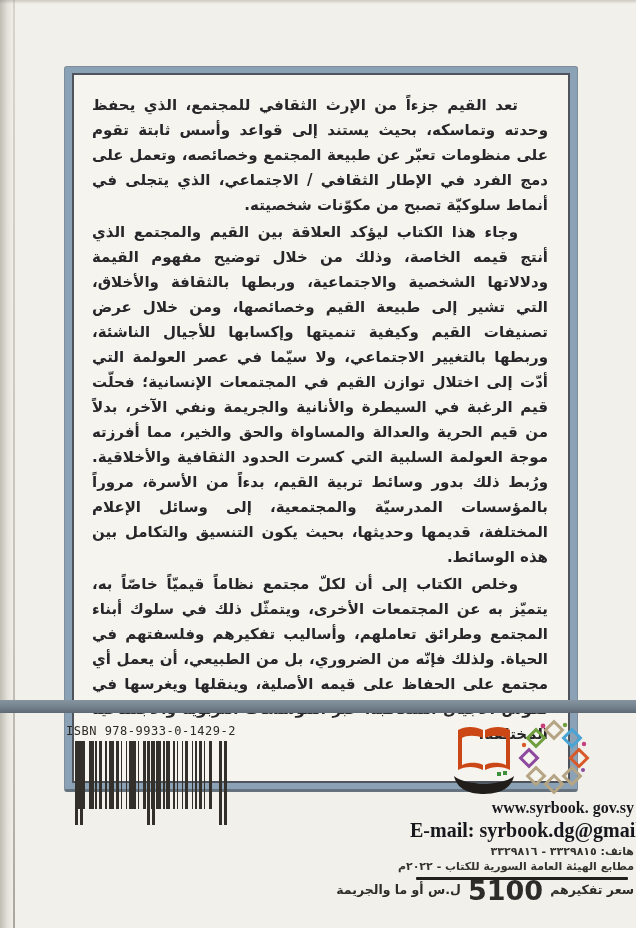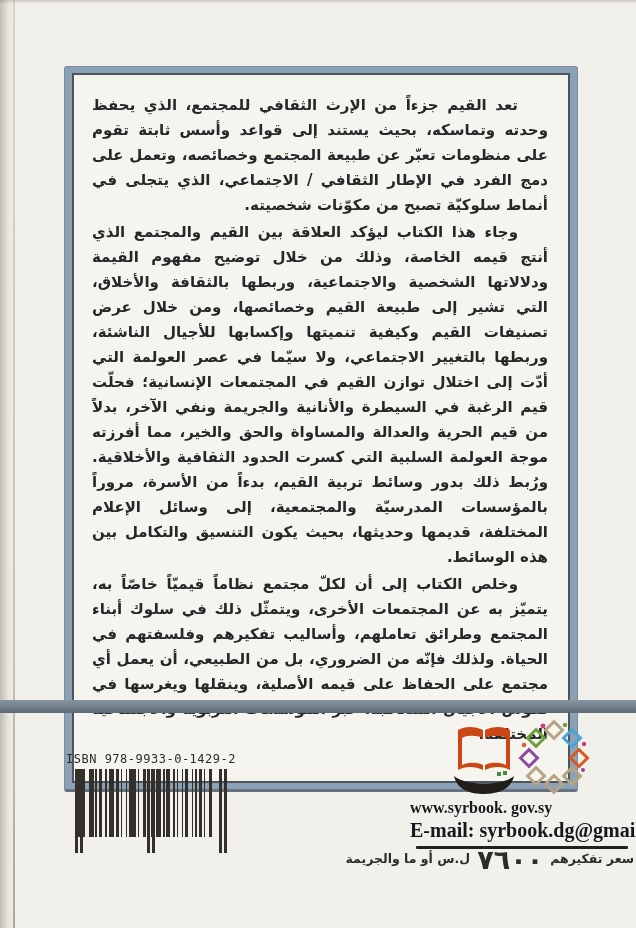--- a/index.html
+++ b/index.html
@@ -55,21 +55,21 @@
   }
 
   
   .divider-band{
     position:absolute;left:0;top:700px;width:636px;height:13px;
     background:linear-gradient(180deg,#8694a0 0%, #73818d 55%, #5d6872 100%);
   }
 
   
   .isbn-block{
-    position:absolute;left:58px;top:752px;width:186px;text-align:center;
+    position:absolute;left:58px;top:724px;width:186px;text-align:center;
     color:#2c2a27;
   }
   .isbn-label{
     font-family:"DejaVu Sans Mono", monospace;
     font-size:12px;letter-spacing:.5px;white-space:nowrap;
   }
   .barcode{
     position:relative;width:152px;height:100px;margin:3px auto 0;
   }
   .bars{
@@ -84,21 +84,21 @@
   }
   .barcode-number{
     position:absolute;left:-6px;top:66px;width:164px;
     font-family:"DejaVu Sans Mono", monospace;
     font-size:16px;font-weight:700;letter-spacing:1.5px;white-space:nowrap;
     text-align:center;color:#2c2a27;
   }
 
   
   .publisher-block{
-    position:absolute;left:410px;top:716px;width:224px;text-align:left;
+    position:absolute;left:410px;top:716px;width:224px;text-align:right;
     color:#17181d;
   }
   .logos-row{
     display:flex;justify-content:center;align-items:flex-end;gap:2px;height:82px;
   }
   .website-url{
     font-family:"Liberation Serif", serif;
     font-weight:700;font-size:16px;margin-top:1px;white-space:nowrap;
   }
   .email-address{
@@ -238,15 +238,17 @@
       </g>
       <circle cx="26" cy="8" r="2.4" fill="#c4417e"></circle>
       <circle cx="48" cy="7" r="2.2" fill="#6f9f3f"></circle>
       <circle cx="67" cy="26" r="2.2" fill="#c4417e"></circle>
       <circle cx="7" cy="27" r="2.2" fill="#d85a2a"></circle>
       <circle cx="66" cy="52" r="2.0" fill="#8d4a9e"></circle>
     </svg>
   </div>
   <div class="website-url">www.syrbook. gov.sy</div>
   <div class="email-address">E-mail: syrbook.dg@gmail.com</div>
+  <div class="phone-numbers">هاتف: ٣٣٢٩٨١٥ - ٣٣٢٩٨١٦</div>
+  <div class="printer-line">مطابع الهيئة العامة السورية للكتاب - ٢٠٢٢م</div>
   <div class="price-divider"></div>
-  <div class="price-line"><span class="price-label">سعر تفكيرهم</span> <span class="price-amount">٧٦٠٠</span> <span class="price-currency">ل.س أو ما والجريمة</span></div>
+  <div class="price-line"><span class="price-label">سعر تفكيرهم</span> <span class="price-amount">5100</span> <span class="price-currency">ل.س أو ما والجريمة</span></div>
 </div>
 
 </body></html>

